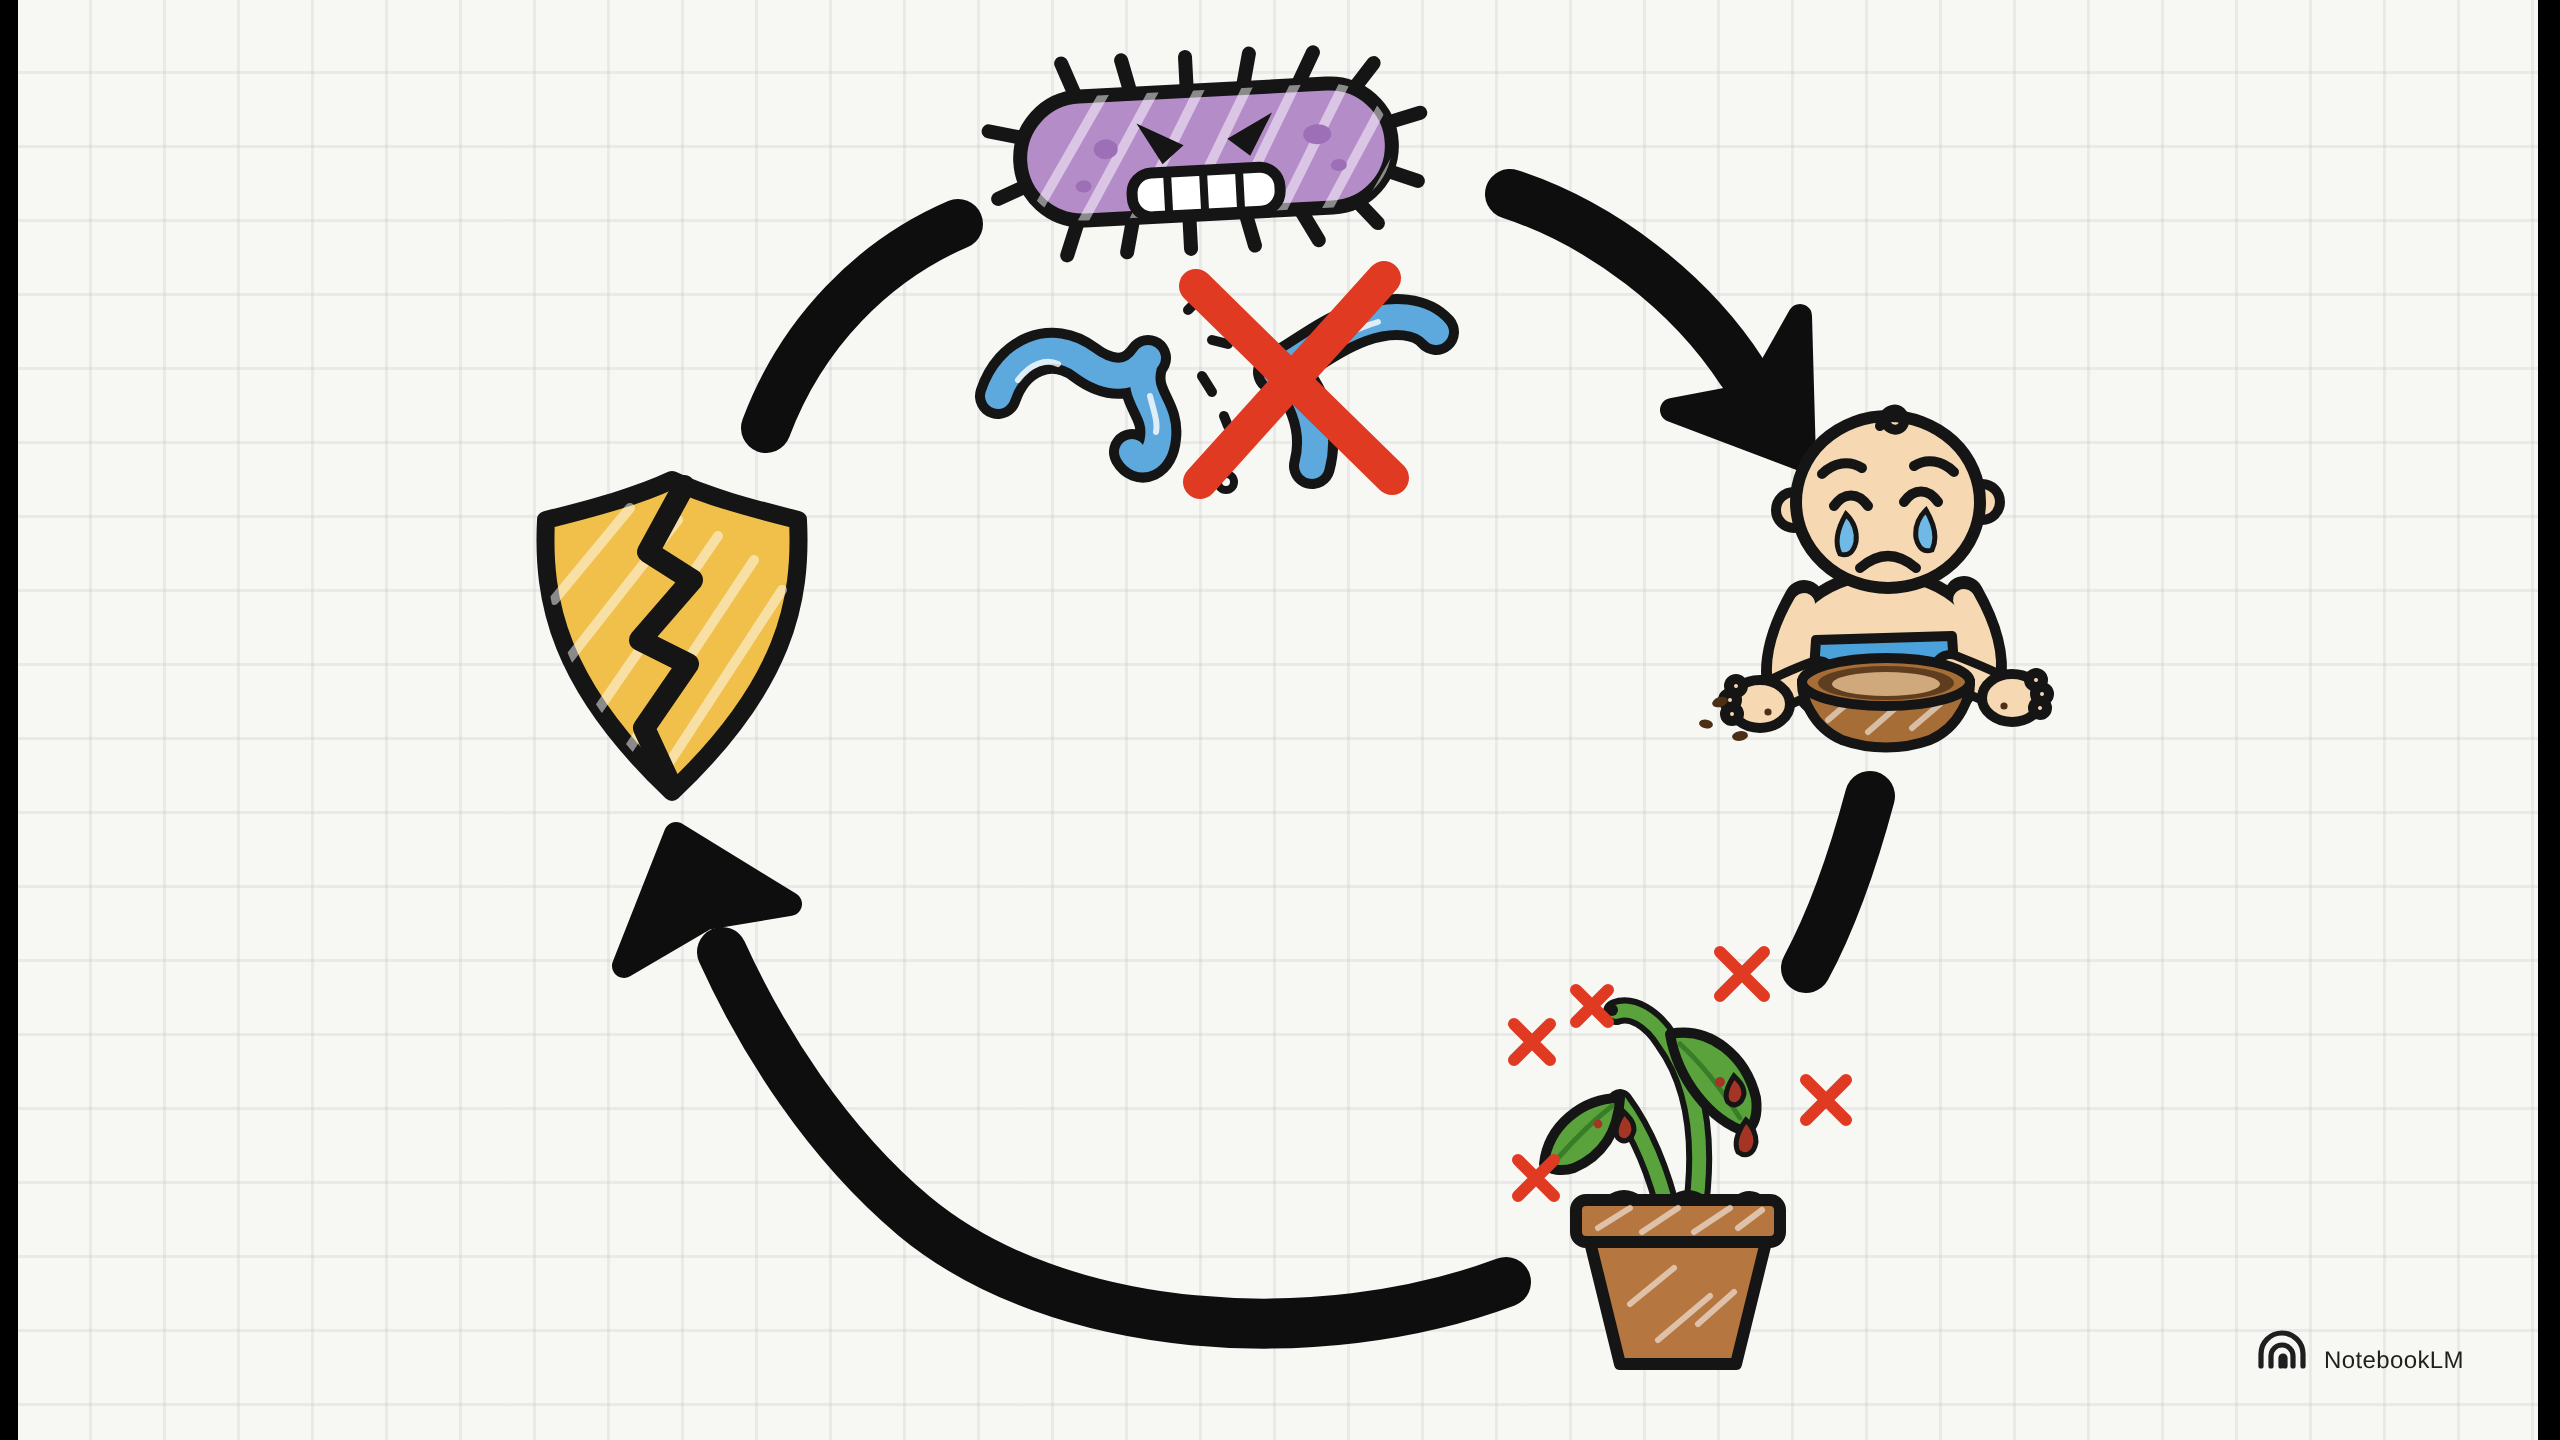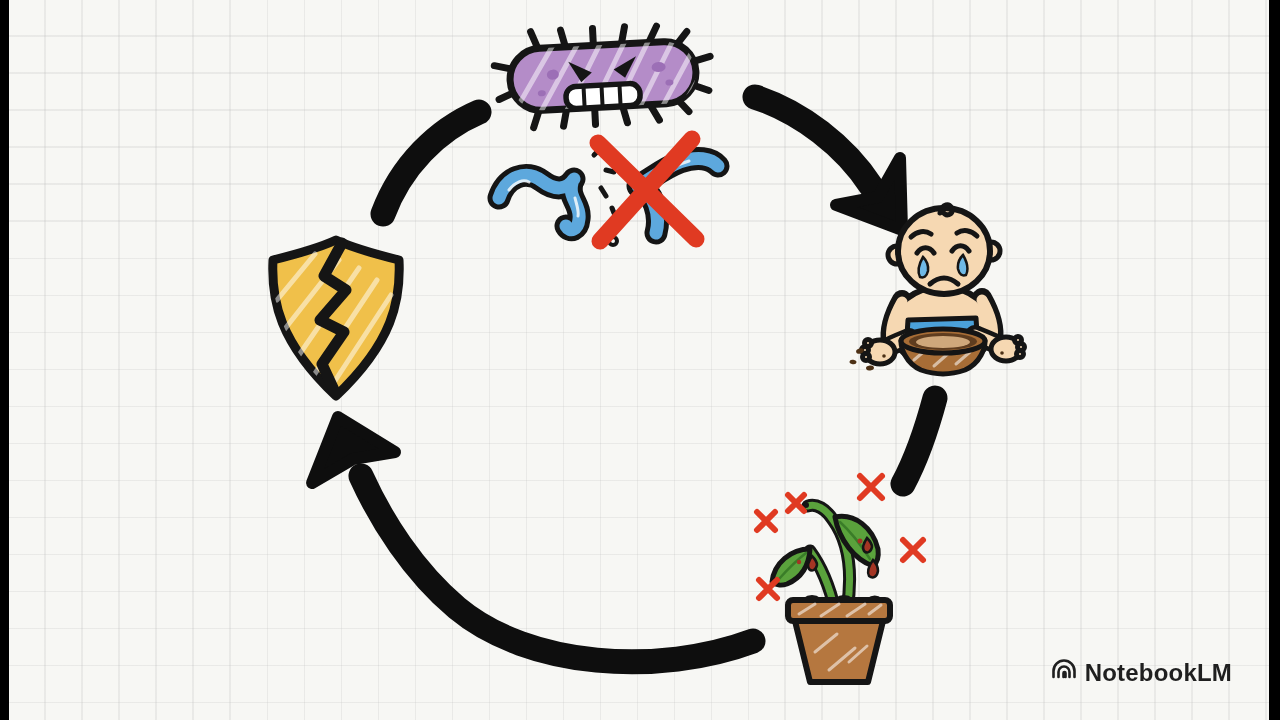--- a/index.html
+++ b/index.html
@@ -61,23 +61,23 @@
   .pot{fill:var(--pot_brown,#b5773f);stroke:var(--ink,#151515);stroke-width:6;stroke-linejoin:round;}
   .roots{fill:none;stroke:var(--ink,#151515);stroke-width:4;stroke-linecap:round;}
 
   
   .shield{fill:var(--shield_gold,#f0c04a);stroke:var(--ink,#151515);stroke-width:9;stroke-linejoin:round;}
   .crack{fill:none;stroke:var(--ink,#151515);stroke-width:11;stroke-linecap:round;stroke-linejoin:round;}
 
   
   .watermark{
     position:absolute;right:37px;bottom:33px;
-    display:flex;align-items:flex-start;gap:7px;
+    display:flex;align-items:flex-end;gap:7px;
     color:var(--watermark,#1f1f1f);
-    font-size:24px;font-weight:700;letter-spacing:.2px;
+    font-size:12px;font-weight:400;letter-spacing:.2px;
   }
   .watermark svg{display:block;}
   .wm-arc{fill:none;stroke:var(--watermark,#1f1f1f);stroke-width:2.6;stroke-linecap:round;}
 </style>
 </head>
 <body>
 
 <div class="stage">
   <svg class="scene" viewBox="0 0 1260 720" preserveAspectRatio="none">
 

